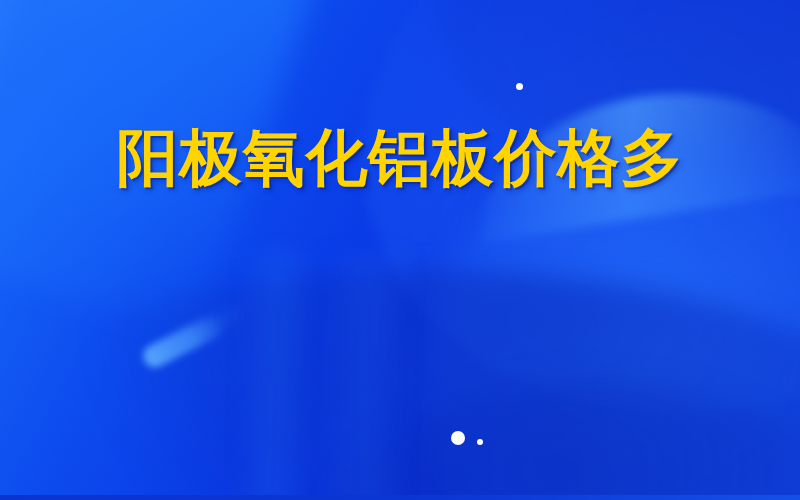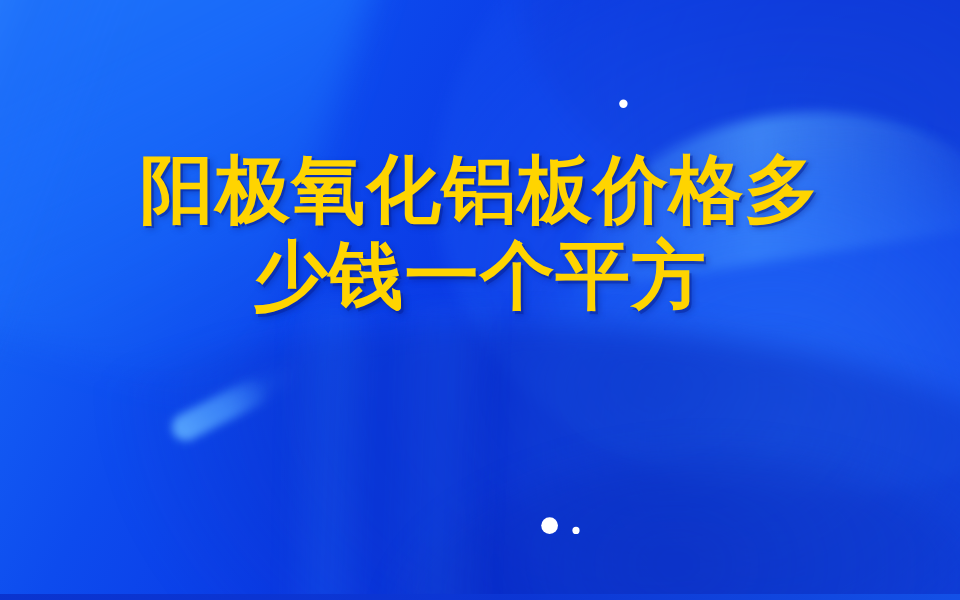--- a/index.html
+++ b/index.html
@@ -236,16 +236,15 @@
   <div class="bg-layer bg-comet-tail"></div>
   <div class="bg-layer bg-comet"></div>
   <div class="bg-layer bg-footer-edge"></div>
 
   <span class="dot dot-top"></span>
   <span class="dot dot-big"></span>
   <span class="dot dot-small"></span>
 
   <div class="headline">
     <span class="line">阳极氧化铝板价格多</span>
-    <span class="line">少钱一个平方</span>
   </div>
 
 </div>
 
 </body></html>

